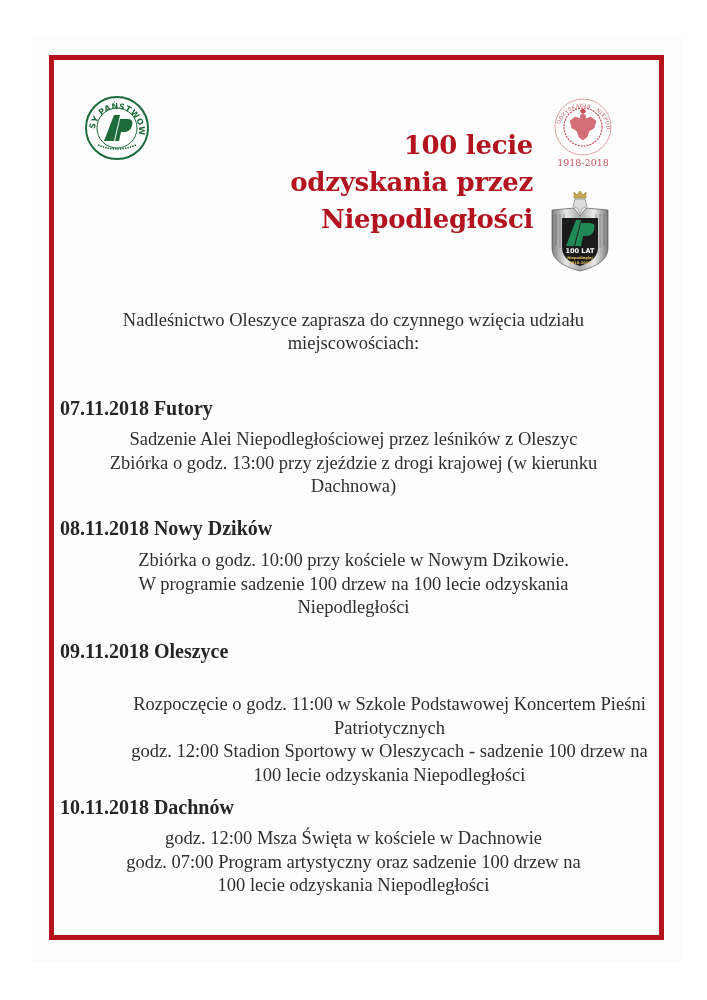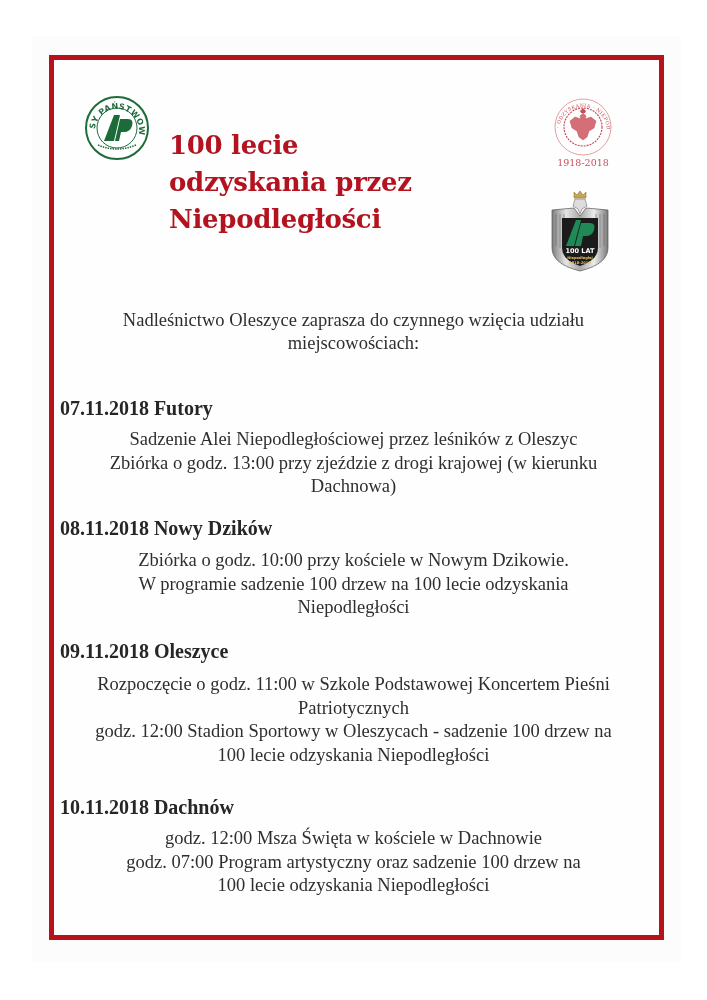--- a/index.html
+++ b/index.html
@@ -26,24 +26,24 @@
       position: absolute;
       left: 49px;
       top: 55px;
       width: 605px;
       height: 875px;
       border: 5px solid #b5121b;
       background: #fefefe;
     }
     .title {
       position: absolute;
-      left: 169px;
+      left: 193px;
       top: 127px;
       width: 340px;
-      text-align: left;
+      text-align: right;
       color: #b3121f;
       font-family: "DejaVu Serif", "Liberation Serif", serif;
       font-weight: bold;
       font-size: 26px;
       line-height: 37px;
       letter-spacing: -0.3px;
     }
     .title div { white-space: nowrap; }
 
     .logo {
@@ -174,21 +174,21 @@
 </div>
 
 <div class="event-heading" style="top:516px;">08.11.2018 Nowy Dzików</div>
 <div class="event-body" style="top:549px;">
   <div>Zbiórka o godz. 10:00 przy  kościele w Nowym Dzikowie.</div>
   <div>W programie sadzenie 100 drzew na 100 lecie odzyskania</div>
   <div>Niepodległości</div>
 </div>
 
 <div class="event-heading" style="top:639px;">09.11.2018 Oleszyce</div>
-<div class="event-body" style="top:673px;">
+<div class="event-body" style="top:693px;margin-left:36px;">
   <div>Rozpoczęcie o godz. 11:00  w Szkole Podstawowej  Koncertem Pieśni</div>
   <div>Patriotycznych</div>
   <div>godz. 12:00 Stadion Sportowy w Oleszycach - sadzenie 100 drzew na</div>
   <div>100 lecie odzyskania Niepodległości</div>
 </div>
 
 <div class="event-heading" style="top:795px;">10.11.2018 Dachnów</div>
 <div class="event-body" style="top:827px;">
   <div>godz. 12:00 Msza Święta w kościele w Dachnowie</div>
   <div>godz. 07:00 Program artystyczny oraz sadzenie 100 drzew na</div>

